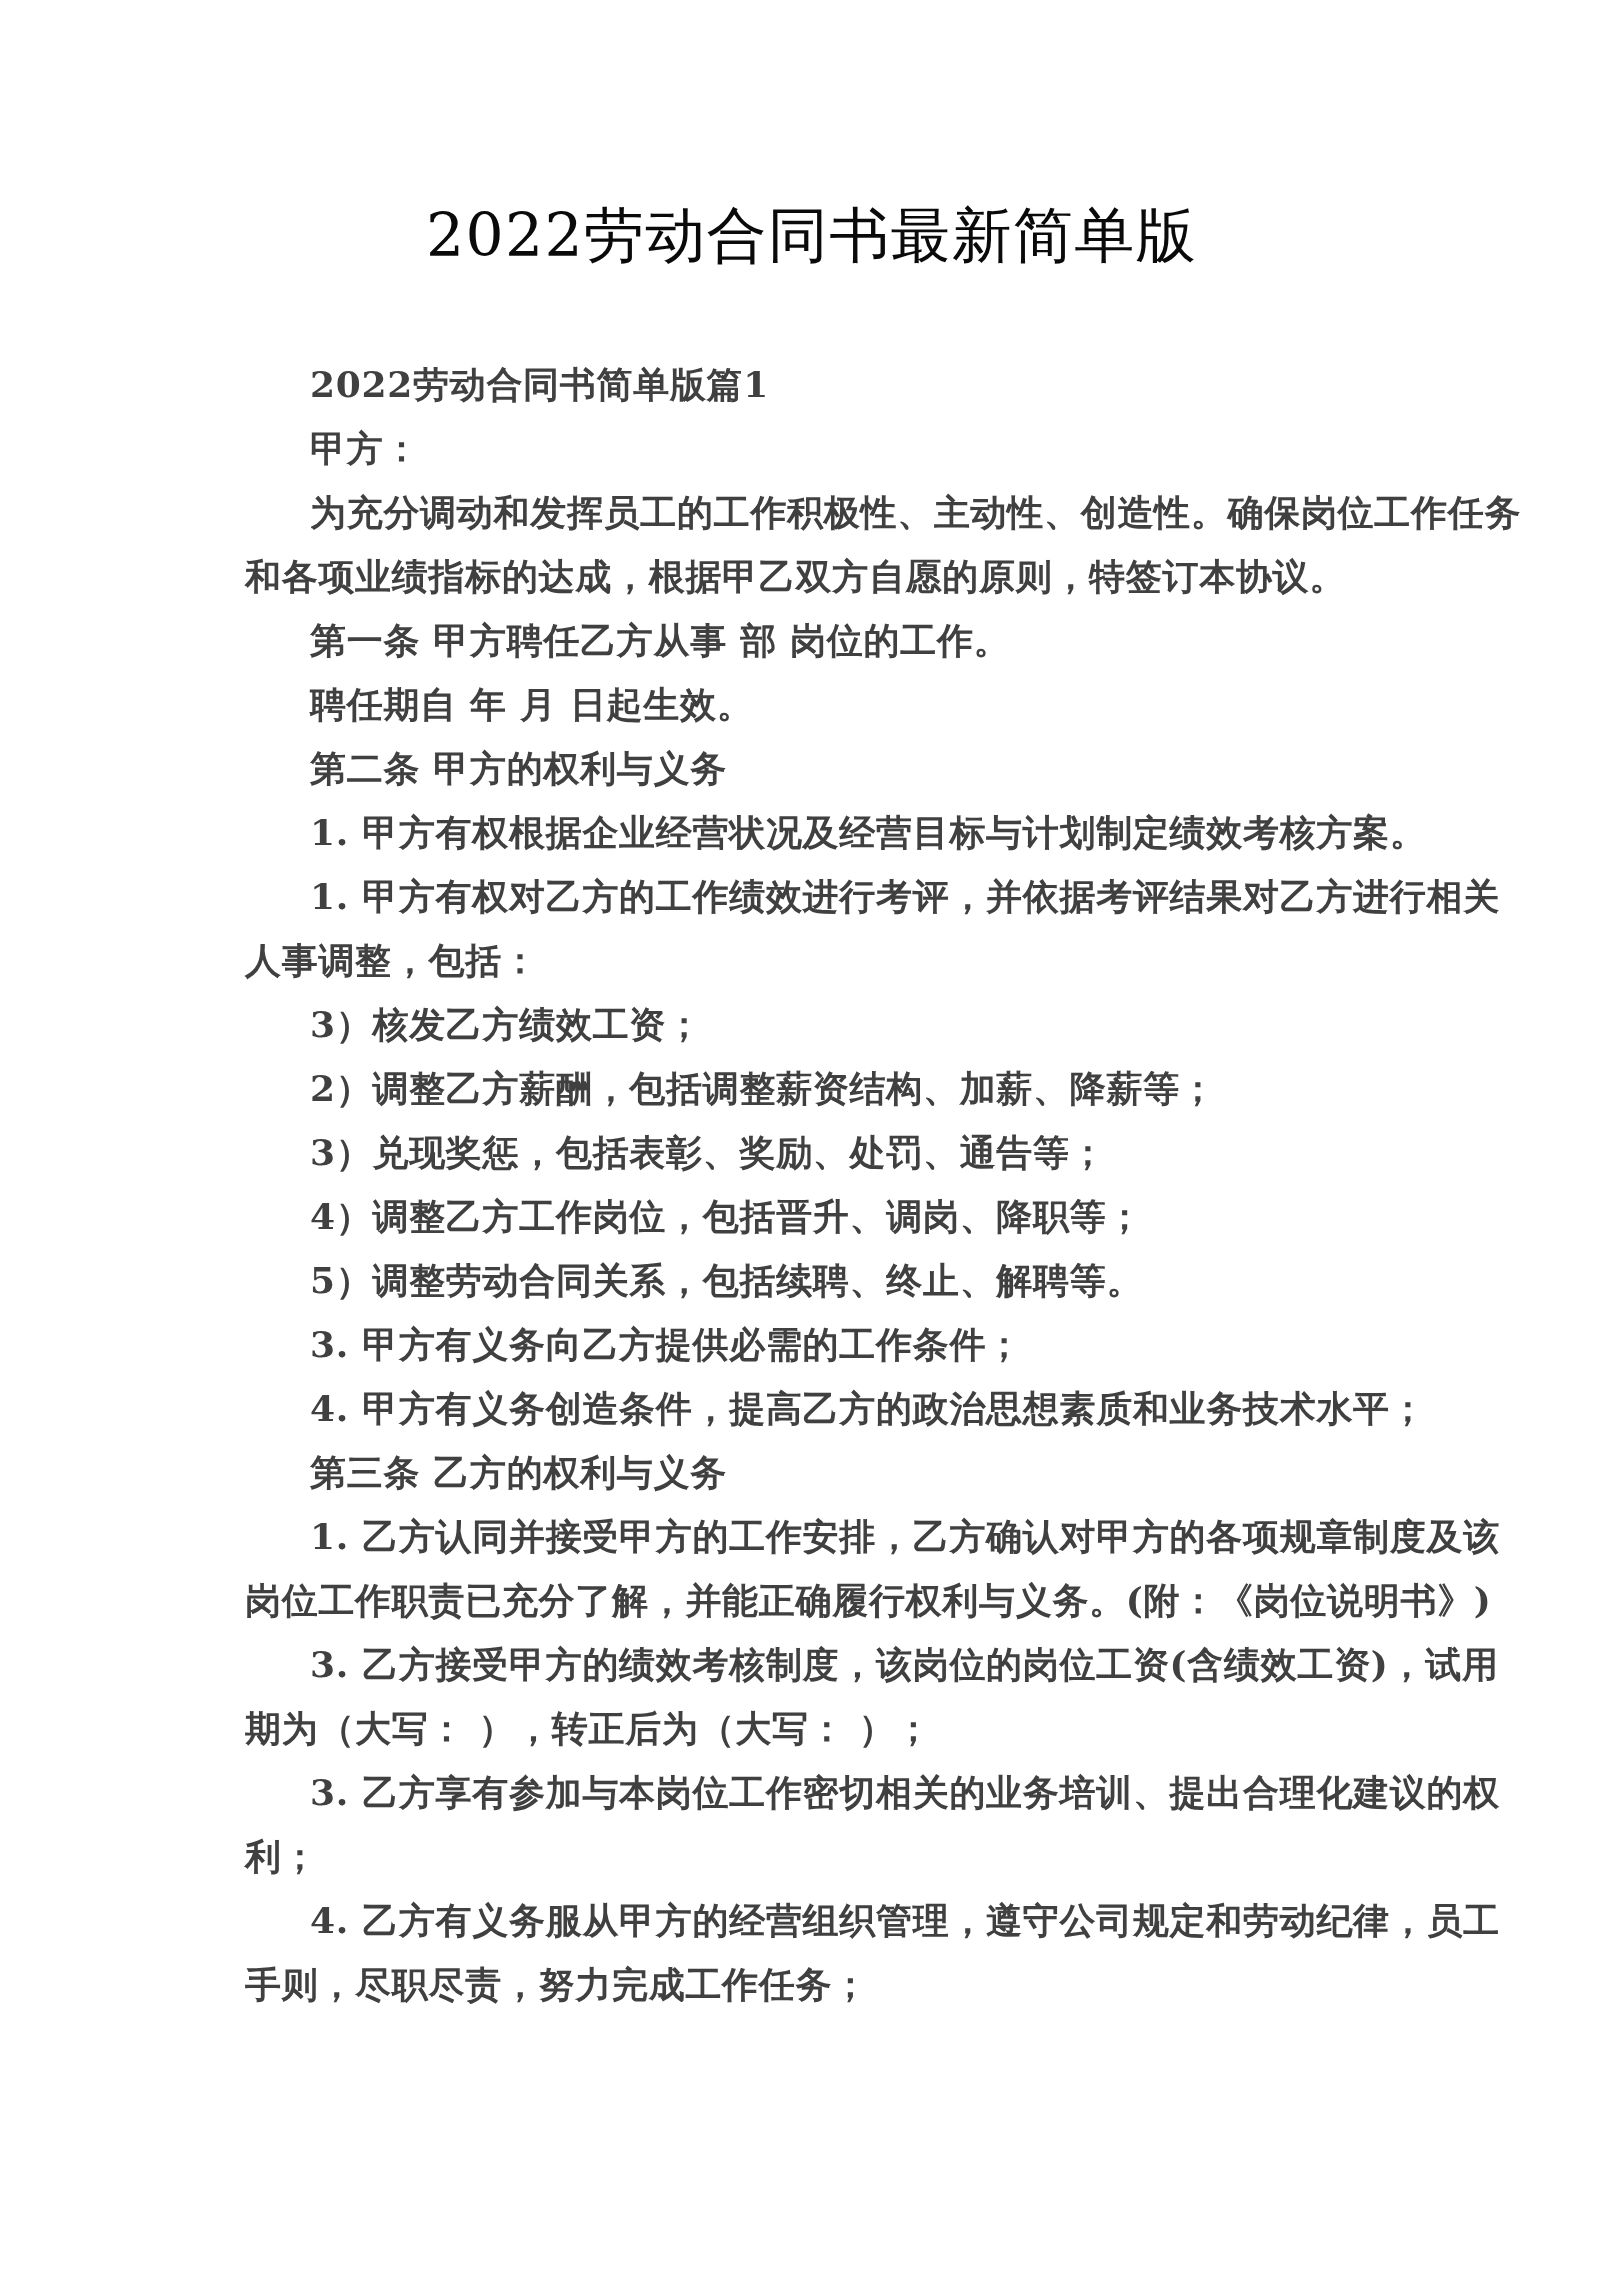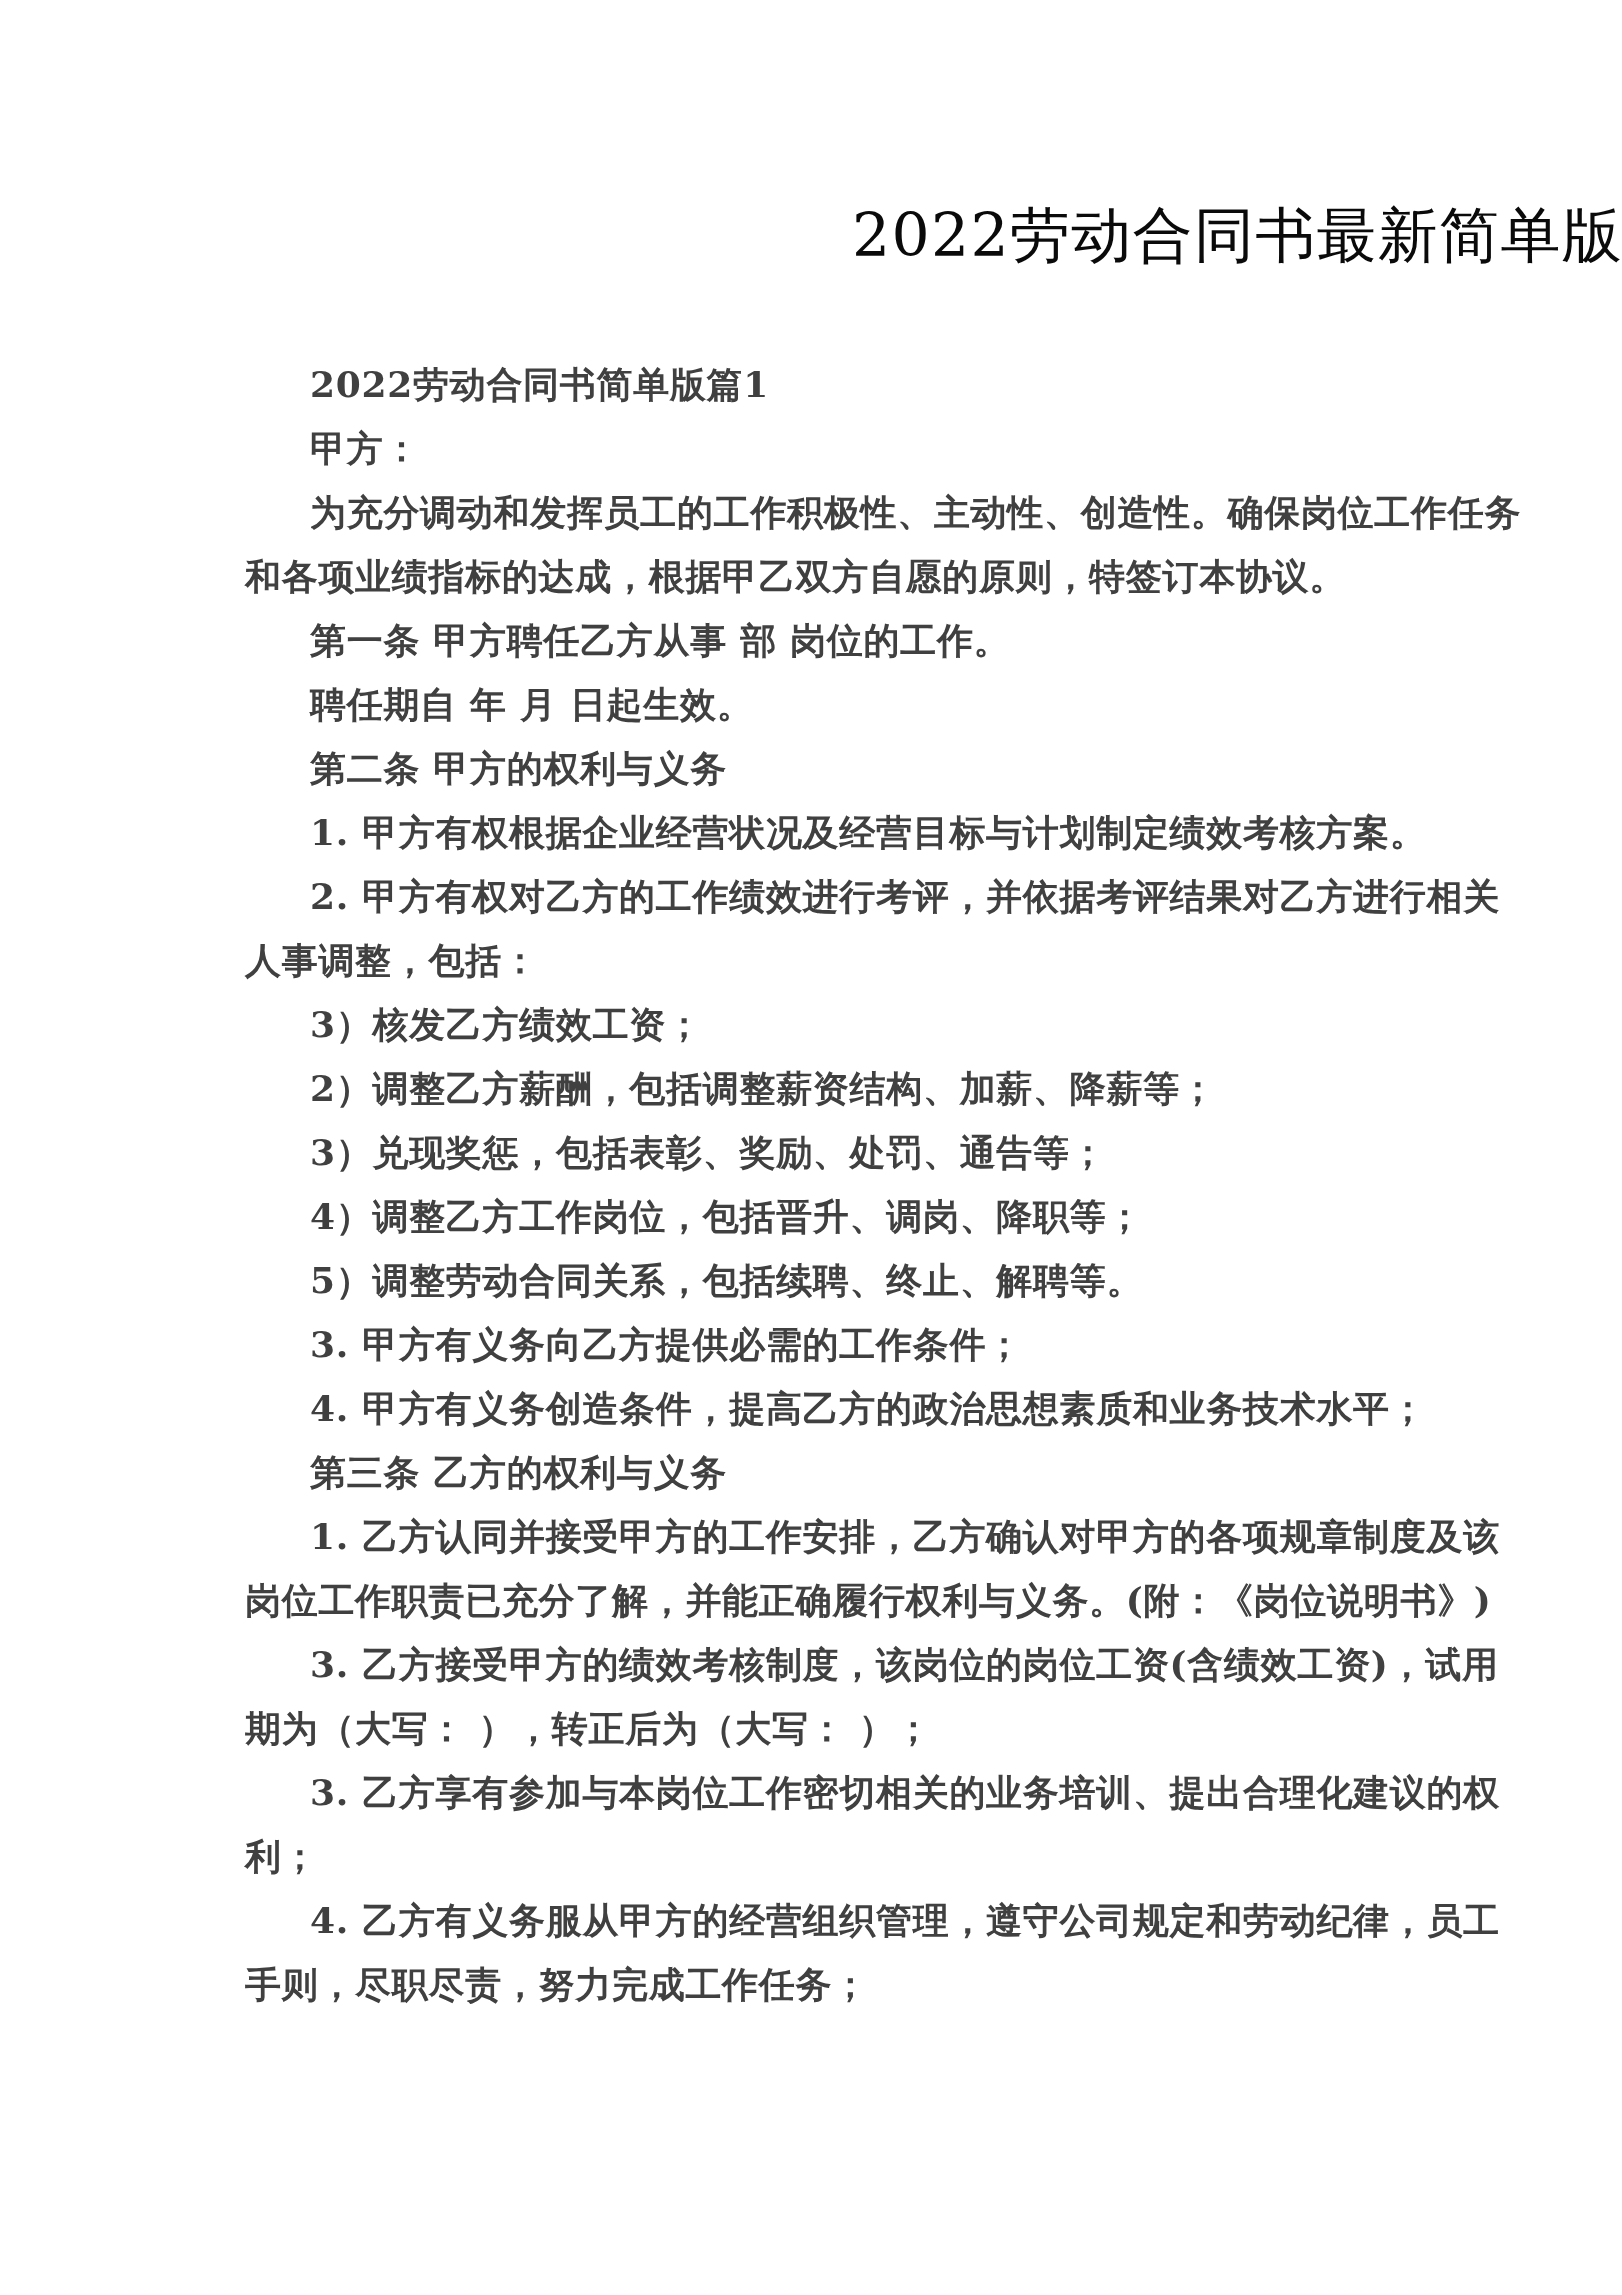--- a/index.html
+++ b/index.html
@@ -23,21 +23,21 @@
       height: 2295px;
       background: #ffffff;
     }
     .title {
       position: absolute;
       left: 0;
       width: 1623px;
       top: 196px;
       height: 79px;
       line-height: 79px;
-      text-align: right;
+      text-align: center;
       font-size: 60px;
       letter-spacing: 1.3px;
       color: #0a0a0a;
     }
     .body {
       position: absolute;
       left: 245px;
       top: 352px;
       width: 1135px;
     }
@@ -62,21 +62,21 @@
 
   <div class="body">
     <div class="line indent">2022劳动合同书简单版篇1</div>
     <div class="line indent">甲方：</div>
     <div class="line indent">为充分调动和发挥员工的工作积极性、主动性、创造性。确保岗位工作任务</div>
     <div class="line">和各项业绩指标的达成，根据甲乙双方自愿的原则，特签订本协议。</div>
     <div class="line indent">第一条  甲方聘任乙方从事  部  岗位的工作。</div>
     <div class="line indent">聘任期自  年  月  日起生效。</div>
     <div class="line indent">第二条  甲方的权利与义务</div>
     <div class="line indent">1. 甲方有权根据企业经营状况及经营目标与计划制定绩效考核方案。</div>
-    <div class="line indent">2. 甲方有权对乙方的工作绩效进行考评，并依据考评结果对乙方进行相关</div>
+    <div class="line indent">1. 甲方有权对乙方的工作绩效进行考评，并依据考评结果对乙方进行相关</div>
     <div class="line">人事调整，包括：</div>
     <div class="line indent">3）核发乙方绩效工资；</div>
     <div class="line indent">2）调整乙方薪酬，包括调整薪资结构、加薪、降薪等；</div>
     <div class="line indent">3）兑现奖惩，包括表彰、奖励、处罚、通告等；</div>
     <div class="line indent">4）调整乙方工作岗位，包括晋升、调岗、降职等；</div>
     <div class="line indent">5）调整劳动合同关系，包括续聘、终止、解聘等。</div>
     <div class="line indent">3. 甲方有义务向乙方提供必需的工作条件；</div>
     <div class="line indent">4. 甲方有义务创造条件，提高乙方的政治思想素质和业务技术水平；</div>
     <div class="line indent">第三条  乙方的权利与义务</div>
     <div class="line indent">1. 乙方认同并接受甲方的工作安排，乙方确认对甲方的各项规章制度及该</div>

